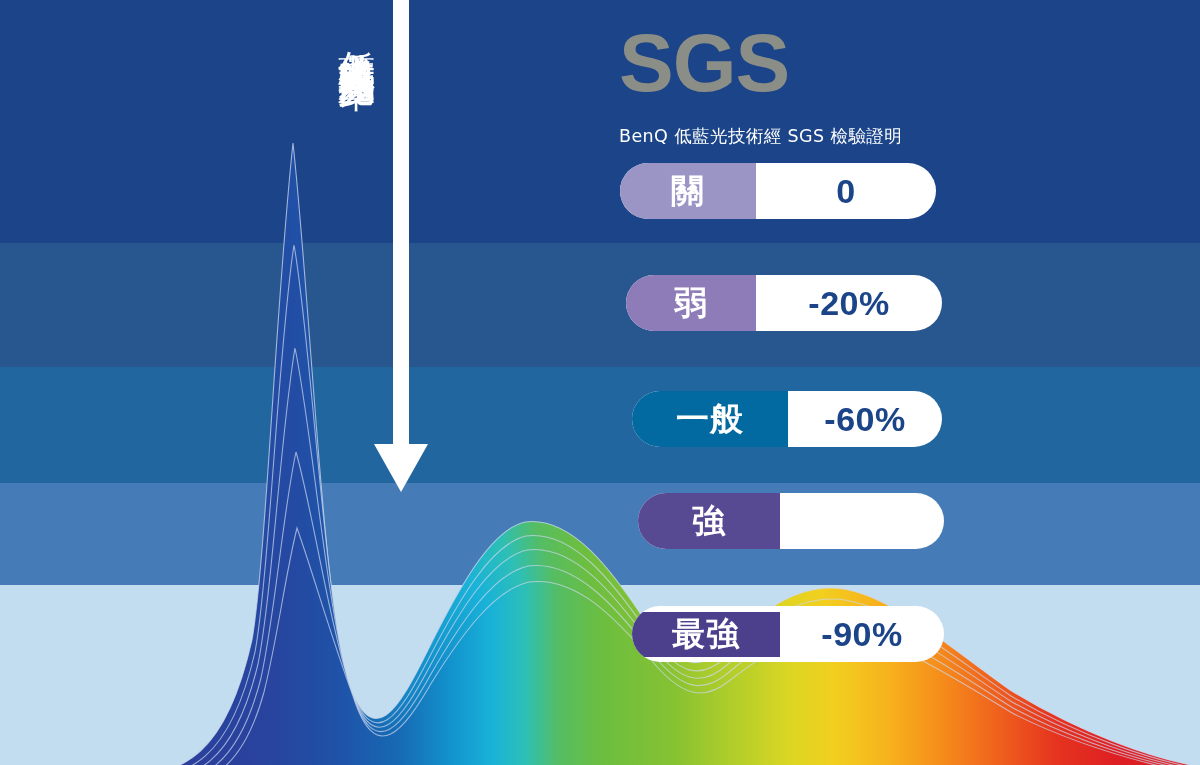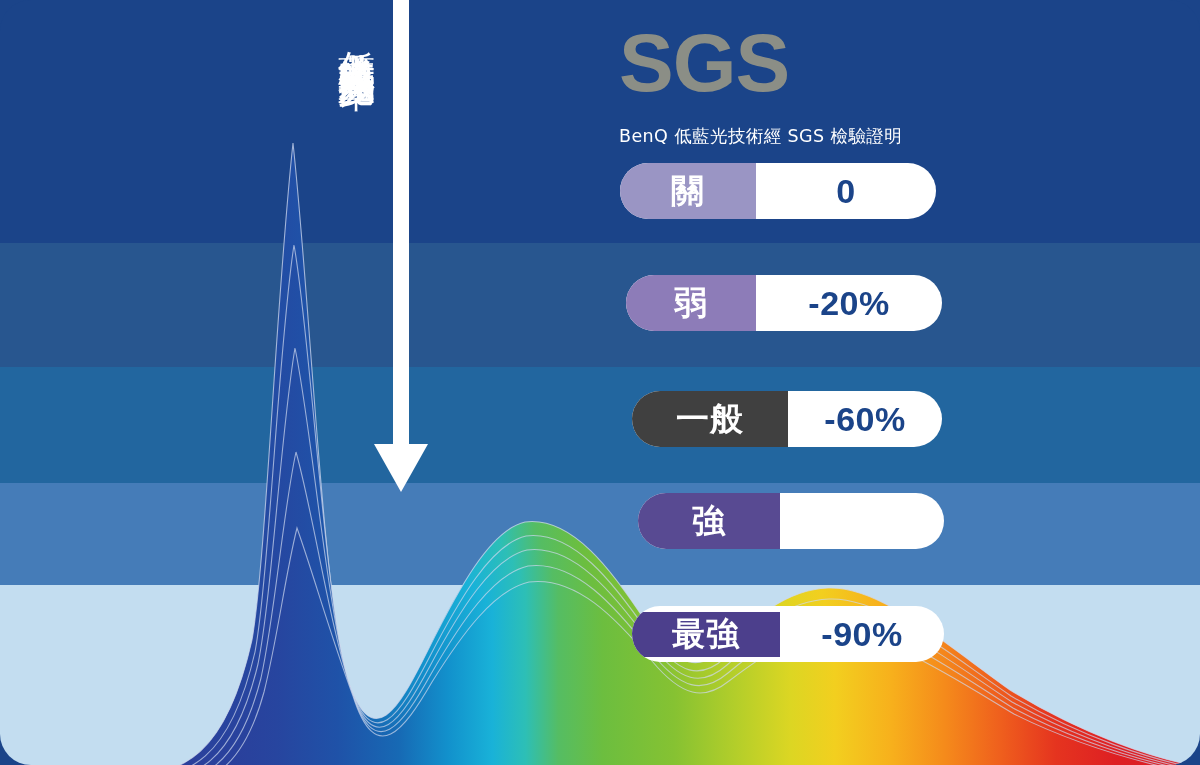--- a/index.html
+++ b/index.html
@@ -3,21 +3,21 @@
 <meta charset="utf-8">
 <title>BenQ Low Blue Light Chart</title>
 <style>
   * { margin:0; padding:0; box-sizing:border-box; }
   html,body { width:1200px; height:765px; overflow:hidden; }
   body {
     font-family:"Liberation Sans","DejaVu Sans",sans-serif;
     background:#1b4489;
     position:relative;
   }
-  #stage { position:absolute; inset:0; width:1200px; height:765px; overflow:hidden;border-radius:31px; }
+  #stage { position:absolute; inset:0; width:1200px; height:765px; overflow:hidden; }
 
   
   .band { position:absolute; left:0; width:1200px; }
   #band0 { top:0px;   height:243px; }
   #band1 { top:243px; height:124px; }
   #band2 { top:367px; height:116px; }
   #band3 { top:483px; height:102px; }
   #band4 { top:585px; height:180px; }
 
   
@@ -282,21 +282,21 @@
     <div class="level" style="background: rgb(154, 149, 196);">關</div>
     <div class="value">0</div>
   </div>
 
   <div class="pill" id="pill1">
     <div class="level" style="background: rgb(141, 124, 184);">弱</div>
     <div class="value">-20%</div>
   </div>
 
   <div class="pill" id="pill2">
-    <div class="level" style="background: #404040;">一般</div>
+    <div class="level" style="background: #0369a1;">一般</div>
     <div class="value">-60%</div>
   </div>
 
   <div class="pill" id="pill3">
     <div class="level" style="background: rgb(88, 74, 146);">強</div>
   </div>
 
   <div class="pill" id="pill4">
     <div class="level" style="background: rgb(76, 63, 140);">最強</div>
     <div class="value">-90%</div>

